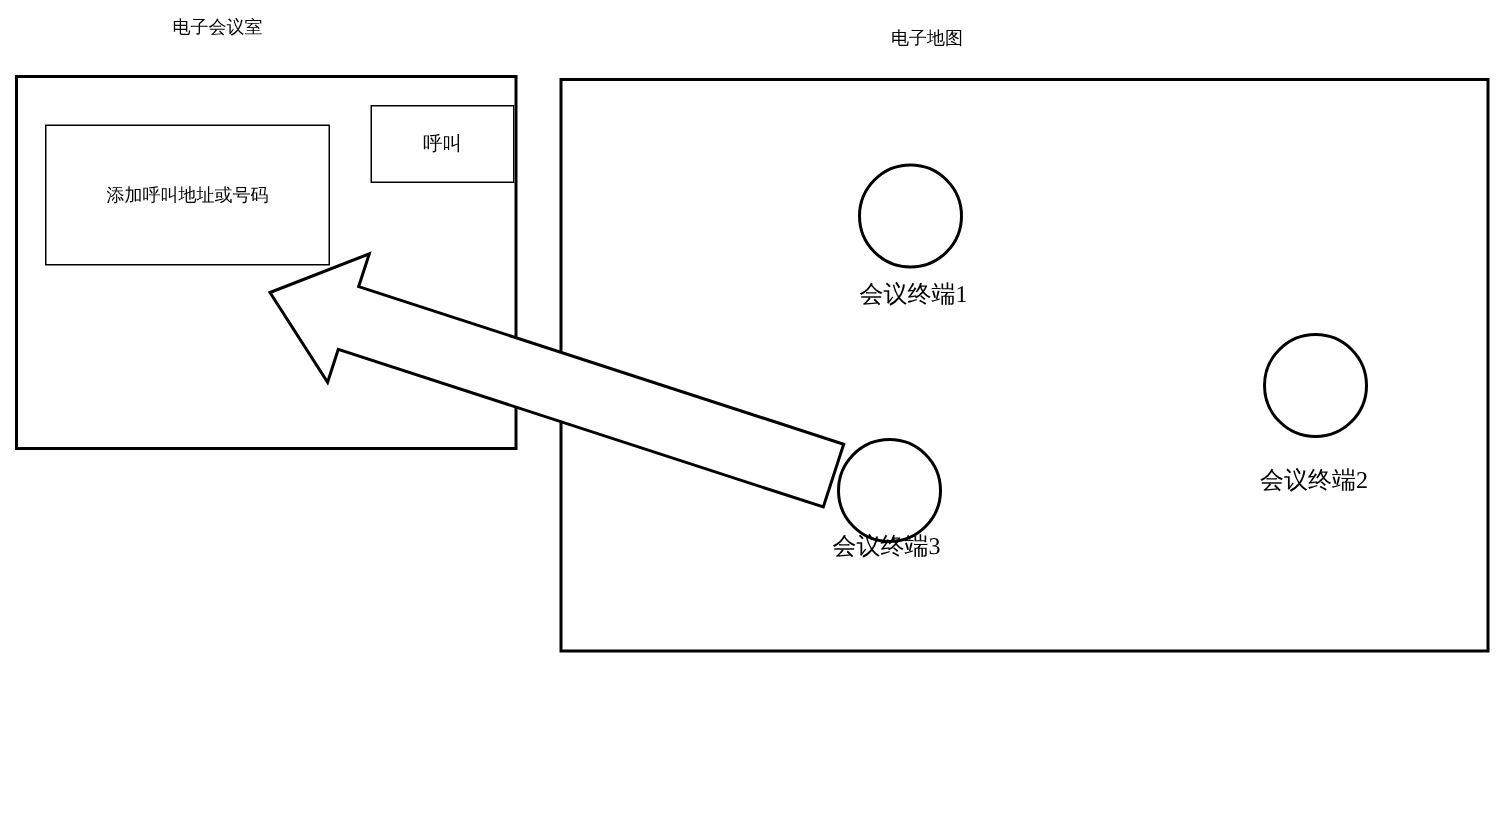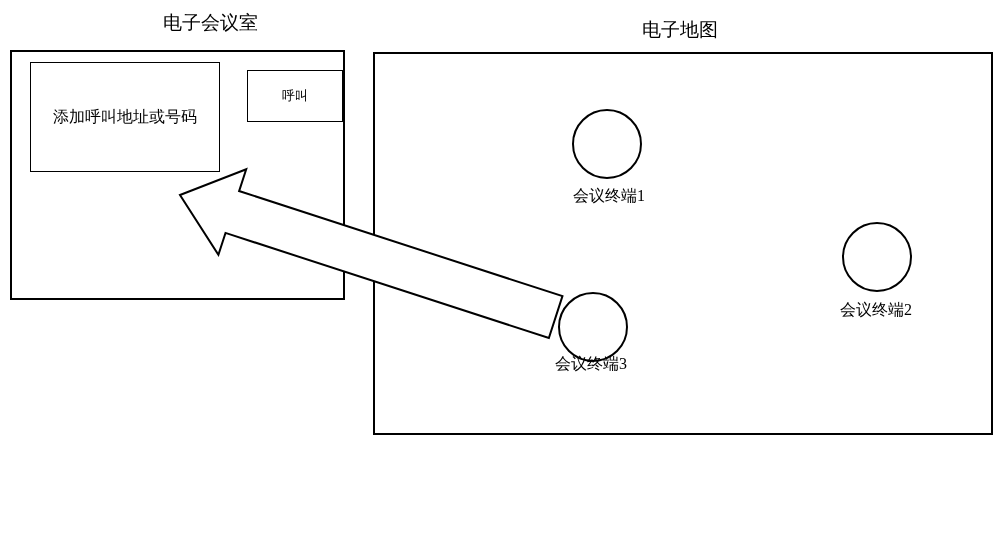--- a/index.html
+++ b/index.html
@@ -11,23 +11,22 @@
     font-family: "SimSun", "宋体", serif;
     color: #000;
   }
   .canvas {
     position: relative;
     width: 1000px;
     height: 546px;
   }
   .label {
     position: absolute;
-    font-size: 19px;
+    font-size: 12px;
     white-space: nowrap;
-    margin-left: 48px;
   }
   .small-label {
     position: absolute;
     font-size: 16px;
     white-space: nowrap;
   }
   .panel {
     position: absolute;
     background: #fff;
     border: 2px solid #000;
@@ -59,36 +58,36 @@
 <body>
 
 <div class="canvas">
 
   <div class="label" style="left:115px; top:10px;">电子会议室</div>
 
   <div class="label" style="left:594px; top:17px;">电子地图</div>
 
   <div class="panel" style="left:10px; top:50px; width:335px; height:250px;">
 
-    <div class="inner-box" style="left:18px; top:10px; width:190px; height:110px; font-size:16px; padding:4px;">
+    <div class="inner-box" style="left:18px; top:31px; width:190px; height:94px; font-size:12px; padding:4px;">
       <span>添加呼叫地址或号码</span>
     </div>
 
     <div class="inner-box" style="left:235px; top:18px; width:96px; height:52px; font-size:13px;">
       <span>呼叫</span>
     </div>
   </div>
 
   <div class="panel" style="left:373px; top:52px; width:620px; height:383px;">
 
     <div class="node-circle" style="left:197px; top:55px; width:70px; height:70px;"></div>
     <div class="small-label" style="left:198px; top:132px;">会议终端1</div>
 
     <div class="node-circle" style="left:467px; top:168px; width:70px; height:70px;"></div>
-    <div class="small-label" style="left:465px; top:246px;">会议终端2</div>
+    <div class="small-label" style="left:465px; top:256px;">会议终端2</div>
 
     <div class="node-circle" style="left:183px; top:238px; width:70px; height:70px;"></div>
     <div class="small-label" style="left:180px; top:300px;">会议终端3</div>
   </div>
 
   <svg class="arrow-svg" style="left:0; top:0;" width="1000" height="546">
     <g transform="translate(180,195) rotate(18)">
 
       <polygon points="0,0 55,-45 55,-22 395,-22 395,22 55,22 55,45" fill="#ffffff" stroke="#000000" stroke-width="2" stroke-linejoin="miter"></polygon>
     </g>

